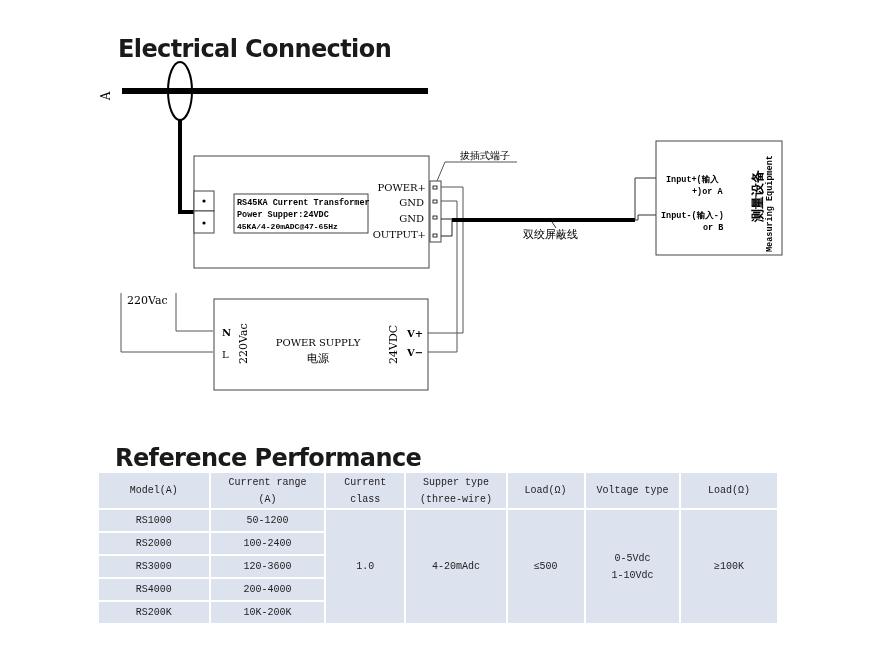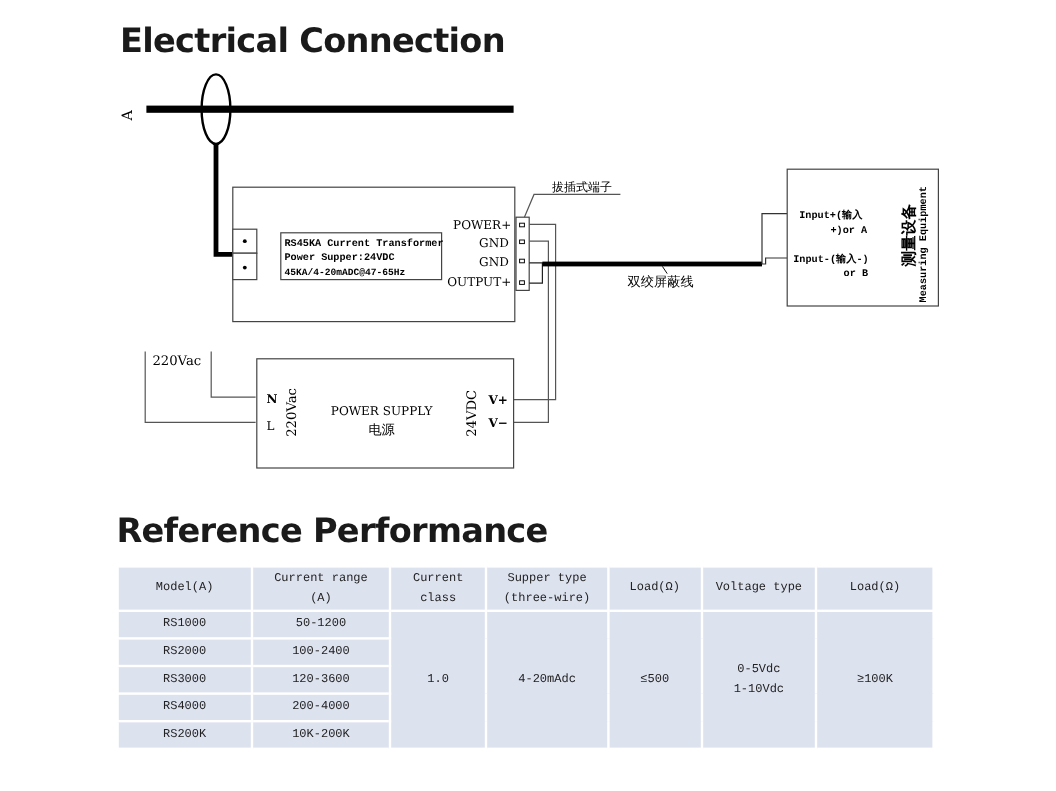--- a/index.html
+++ b/index.html
@@ -1,17 +1,17 @@
 <!DOCTYPE html>
 <html><head>
 <meta charset="utf-8">
 <style>
   html, body { margin: 0; padding: 0; background: #ffffff; }
   body { width: 880px; height: 659px; position: relative; overflow: hidden; font-family: "DejaVu Sans", sans-serif; }
-  .section-title { position: absolute; left: 100px; margin: 0; font-family: "DejaVu Sans", sans-serif; font-weight: bold; font-size: 28px; color: #1a1a1a; letter-spacing: -0.6px; }
+  .section-title { position: absolute; left: 100px; margin: 18px; font-family: "DejaVu Sans", sans-serif; font-weight: bold; font-size: 24px; color: #1a1a1a; letter-spacing: -0.6px; }
   #title-electrical { top: 17px; }
   #title-reference { top: 426px; left: 97px; }
   #diagram { position: absolute; left: 0; top: 0; width: 880px; height: 420px; }
   #diagram text { font-family: "DejaVu Serif", serif; fill: #000; }
   .mono { font-family: "Liberation Mono", monospace !important; }
   table.perf { position: absolute; left: 97px; top: 471px; width: 682px; border-collapse: collapse; font-family: Liberation Mono, monospace; font-size: 10px; color: #222; }
   table.perf th, table.perf td { background: #dde2ef; border: 2px solid #ffffff; text-align: center; font-weight: normal; padding: 0; line-height: 17px; }
   table.perf th { height: 35px; }
   table.perf td { height: 21px; }
 </style>

